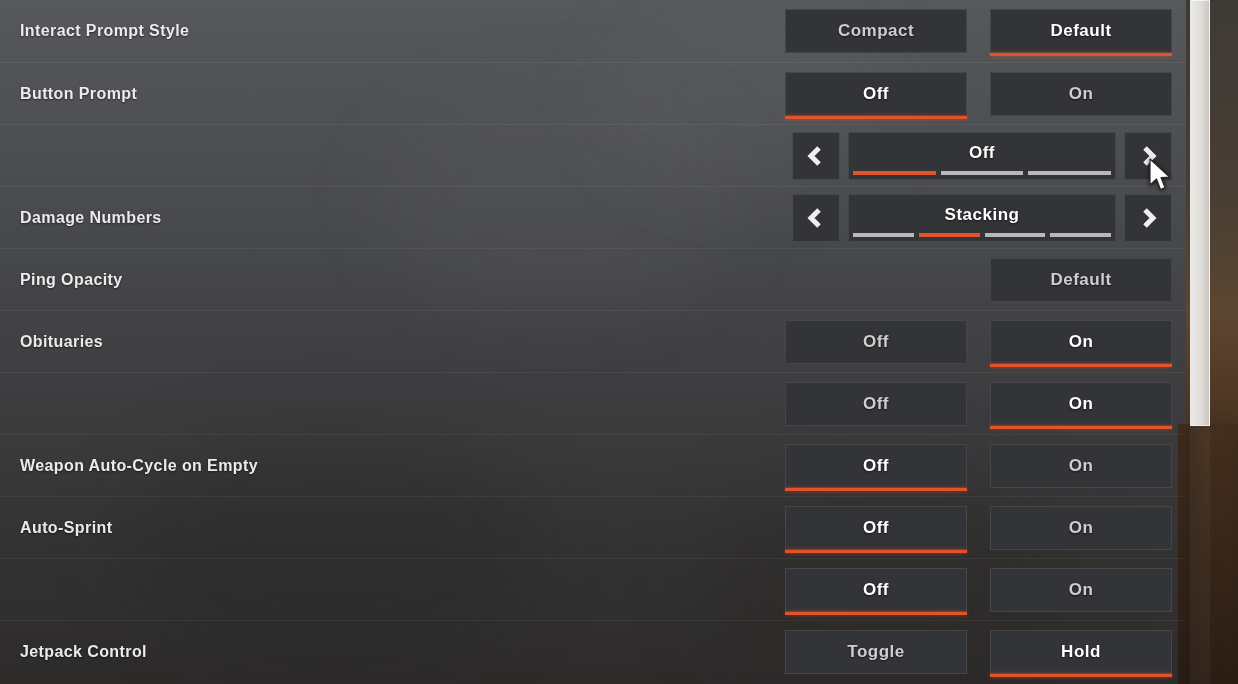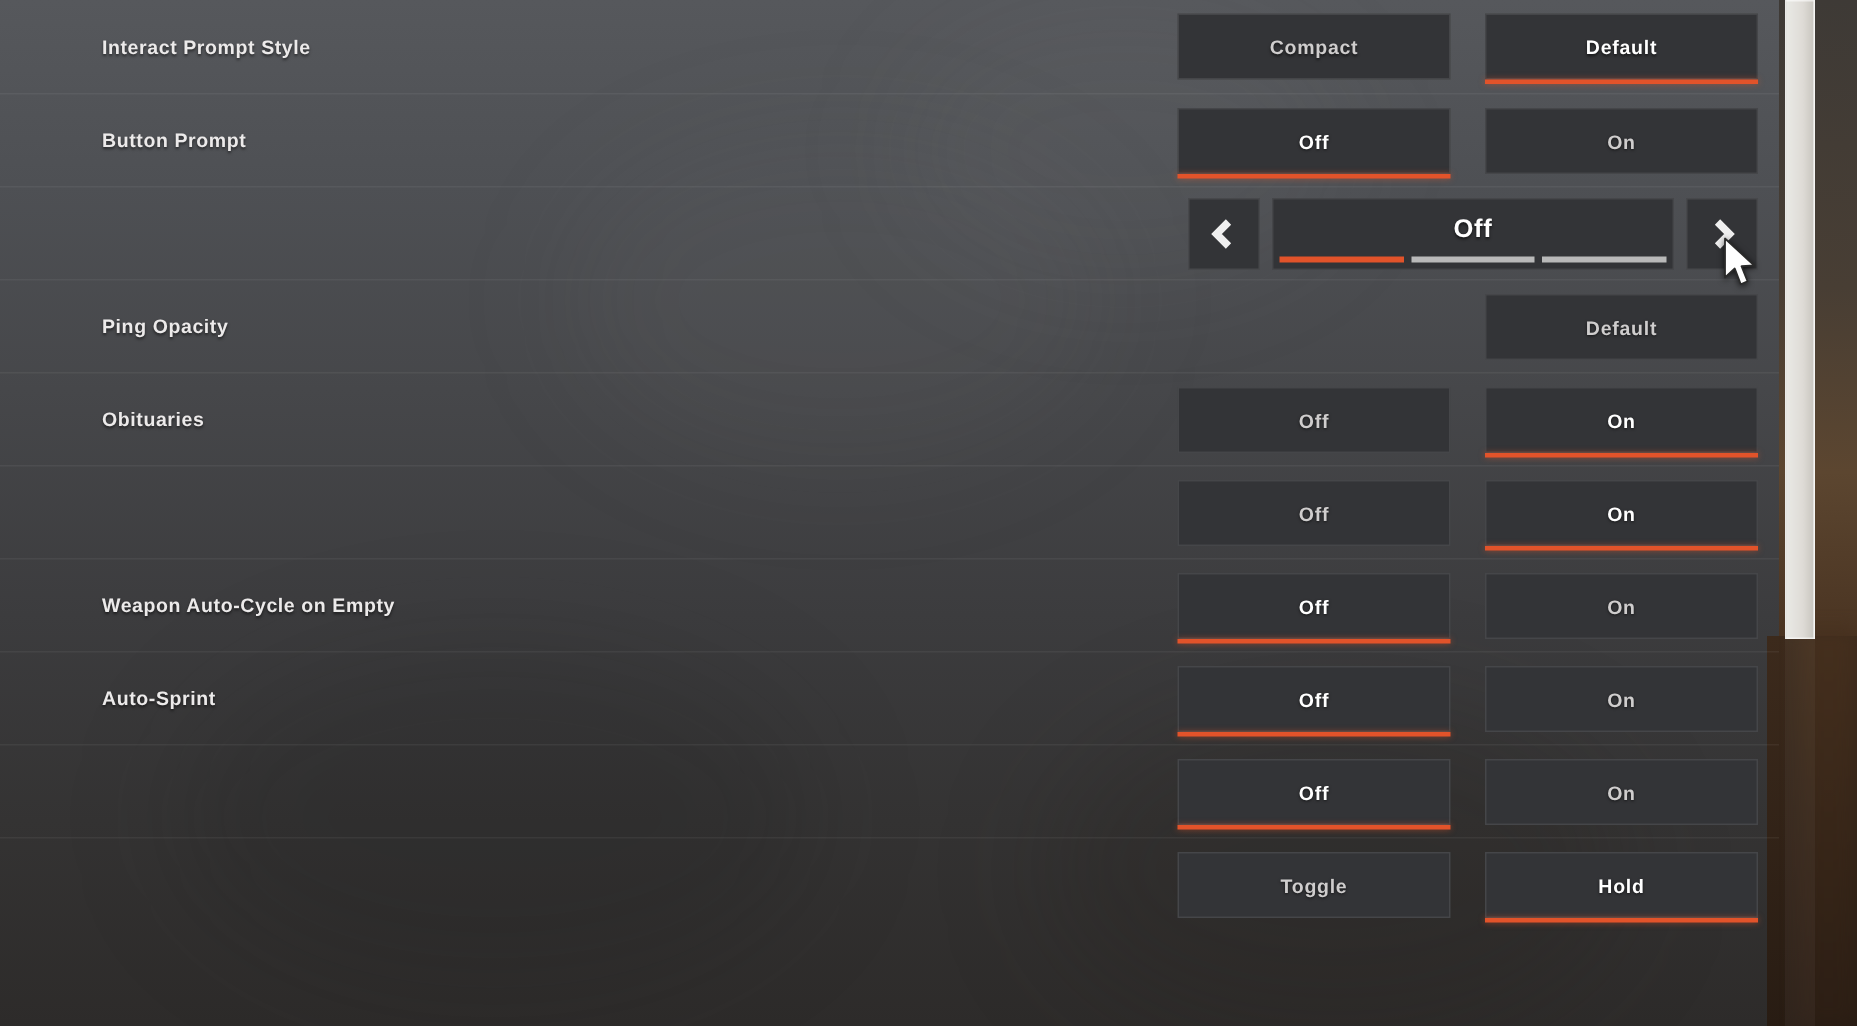--- a/index.html
+++ b/index.html
@@ -80,26 +80,25 @@
     display: flex;
     align-items: center;
     padding-left: 20px;
     border-top: 1px solid rgba(255,255,255,0.055);
   }
   .row:first-child { border-top: none; }
 
   .row-label {
     flex: 0 0 auto;
     color: #eceaea;
-    font-size: 13px;
+    font-size: 16px;
     font-weight: bold;
     letter-spacing: 0.4px;
     text-shadow: 0 1px 2px rgba(0,0,0,.55);
     white-space: nowrap;
-    margin-left: 48px;
   }
 
   .row-controls {
     position: absolute;
     right: 14px;
     top: 0;
     height: 62px;
     display: flex;
     align-items: center;
   }
@@ -112,21 +111,21 @@
     background: #333437;
     border: 1px solid rgba(255,255,255,.09);
     display: flex;
     align-items: center;
     justify-content: center;
     cursor: pointer;
   }
   .opt-btn + .opt-btn { margin-left: 23px; }
   .opt-btn .opt-label {
     color: #cfcdcd;
-    font-size: 13px;
+    font-size: 17px;
     font-weight: bold;
     letter-spacing: .5px;
     text-shadow: 0 1px 2px rgba(0,0,0,.6);
   }
   .opt-btn.selected .opt-label { color: #ffffff; }
   .opt-btn.selected::after {
     content: "";
     position: absolute;
     left: -1px; right: -1px; bottom: -4px;
     height: 3px;
@@ -272,20 +271,46 @@
             </div>
             <div class="arrow-btn">
               <svg width="26" height="28" viewBox="0 0 26 28">
                 <path d="M10 6 L18 14 L10 22" fill="none" stroke="#efefef" stroke-width="5" stroke-linecap="butt" stroke-linejoin="miter"></path>
               </svg>
             </div>
           </div>
         </div>
       </div>
       <div class="row">
+        <div class="row-label">Damage Numbers</div>
+        <div class="row-controls">
+          <div class="stepper">
+            <div class="arrow-btn">
+              <svg width="26" height="28" viewBox="0 0 26 28">
+                <path d="M16 6 L8 14 L16 22" fill="none" stroke="#efefef" stroke-width="5" stroke-linecap="butt" stroke-linejoin="miter"></path>
+              </svg>
+            </div>
+            <div class="stepper-center">
+              <span class="stepper-value">Stacking</span>
+              <div class="segments">
+                <div class="seg"></div>
+                <div class="seg active"></div>
+                <div class="seg"></div>
+                <div class="seg"></div>
+              </div>
+            </div>
+            <div class="arrow-btn">
+              <svg width="26" height="28" viewBox="0 0 26 28">
+                <path d="M10 6 L18 14 L10 22" fill="none" stroke="#efefef" stroke-width="5" stroke-linecap="butt" stroke-linejoin="miter"></path>
+              </svg>
+            </div>
+          </div>
+        </div>
+      </div>
+      <div class="row">
         <div class="row-label">Ping Opacity</div>
         <div class="row-controls">
           <div class="opt-btn">
             <span class="opt-label">Default</span>
           </div>
         </div>
       </div>
       <div class="row">
         <div class="row-label">Obituaries</div>
         <div class="row-controls">
@@ -333,20 +358,21 @@
         <div class="row-controls">
           <div class="opt-btn selected">
             <span class="opt-label">Off</span>
           </div>
           <div class="opt-btn">
             <span class="opt-label">On</span>
           </div>
         </div>
       </div>
       <div class="row">
+        <div class="row-label">Jetpack Control</div>
         <div class="row-controls">
           <div class="opt-btn">
             <span class="opt-label">Toggle</span>
           </div>
           <div class="opt-btn selected">
             <span class="opt-label">Hold</span>
           </div>
         </div>
       </div>
     </div>

